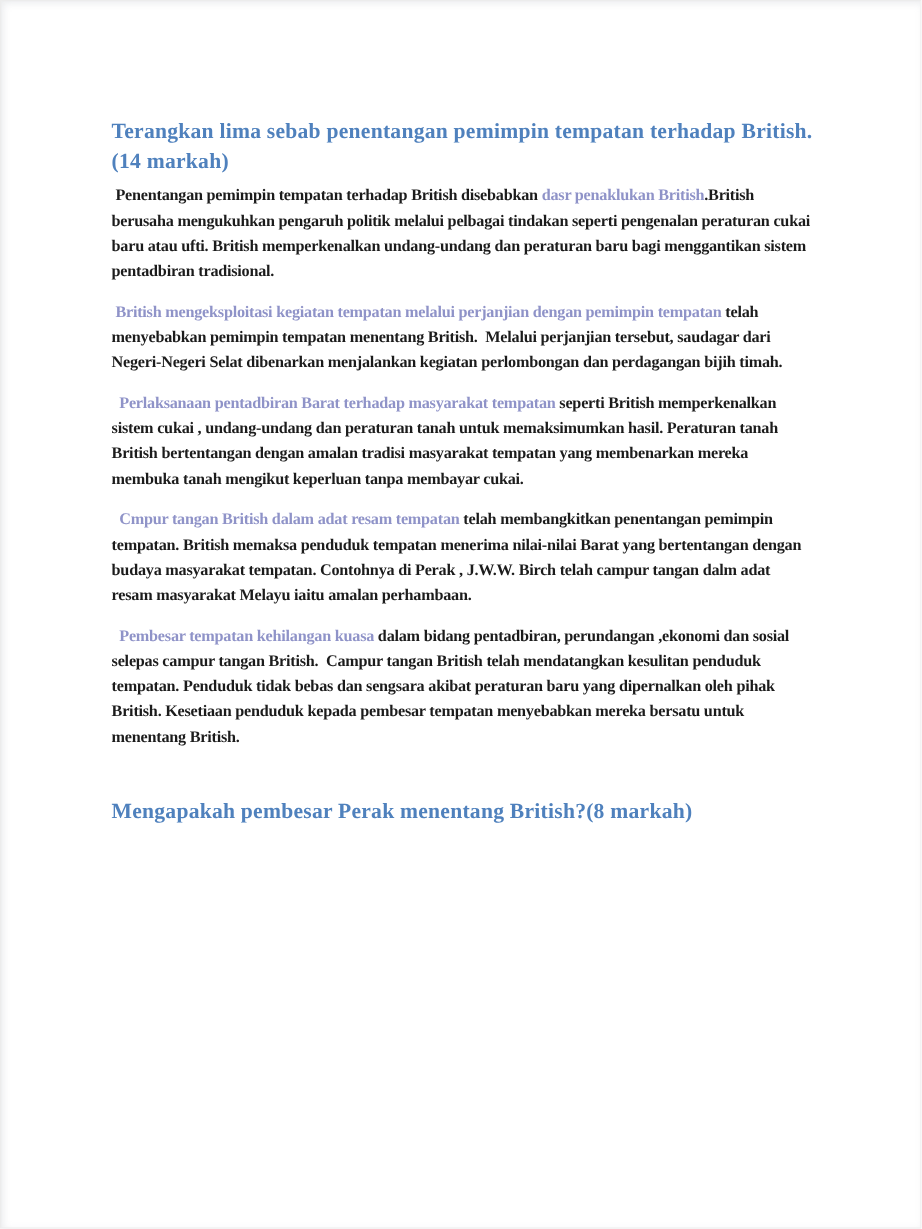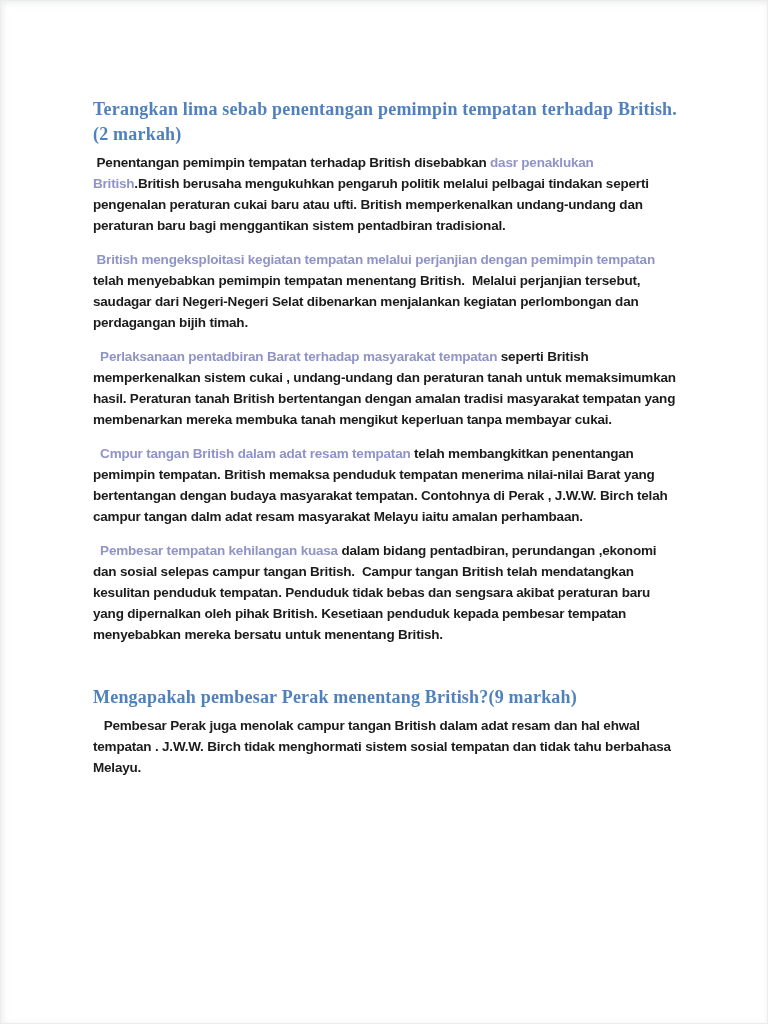--- a/index.html
+++ b/index.html
@@ -29,43 +29,42 @@
   .doc-heading {
     font-family: "Liberation Serif", "DejaVu Serif", serif;
     font-weight: bold;
     font-size: 18px;
     line-height: 25px;
     color: #4f81bd;
     margin: 0 0 5px 0;
     letter-spacing: 0.2px;
   }
   .doc-para {
-    font-family: Liberation Sans, sans-serif;
+    font-family: Liberation Serif, serif;
     font-weight: bold;
     font-size: 13.5px;
     line-height: 21px;
     letter-spacing: -0.2px;
     color: #1c1c1c;
     margin: 4px 0 13px 0;
     white-space: pre-wrap;
   }
   .seg { font: inherit; }
   .seg-accent { color: #8f93c8; }
 </style>
 </head>
 <body>
 
 <div class="page">
   <div class="content">
       <section class="doc-section">
-        <h2 class="doc-heading">Terangkan lima sebab penentangan pemimpin tempatan terhadap British.(2 markah)</h2>
+        <h2 class="doc-heading">Terangkan lima sebab penentangan pemimpin tempatan terhadap British.(14 markah)</h2>
         <p class="doc-para"><span class="seg"> Penentangan pemimpin tempatan terhadap British disebabkan </span><span class="seg seg-accent">dasr penaklukan British</span><span class="seg">.British berusaha mengukuhkan pengaruh politik melalui pelbagai tindakan seperti pengenalan peraturan cukai baru atau ufti. British memperkenalkan undang-undang dan peraturan baru bagi menggantikan sistem pentadbiran tradisional.</span></p>
         <p class="doc-para"><span class="seg seg-accent"> British mengeksploitasi kegiatan tempatan melalui perjanjian dengan pemimpin tempatan</span><span class="seg"> telah menyebabkan pemimpin tempatan menentang British.  Melalui perjanjian tersebut, saudagar dari Negeri-Negeri Selat dibenarkan menjalankan kegiatan perlombongan dan perdagangan bijih timah.</span></p>
         <p class="doc-para"><span class="seg seg-accent">  Perlaksanaan pentadbiran Barat terhadap masyarakat tempatan</span><span class="seg"> seperti British memperkenalkan sistem cukai , undang-undang dan peraturan tanah untuk memaksimumkan hasil. Peraturan tanah British bertentangan dengan amalan tradisi masyarakat tempatan yang membenarkan mereka membuka tanah mengikut keperluan tanpa membayar cukai.</span></p>
         <p class="doc-para"><span class="seg seg-accent">  Cmpur tangan British dalam adat resam tempatan</span><span class="seg"> telah membangkitkan penentangan pemimpin tempatan. British memaksa penduduk tempatan menerima nilai-nilai Barat yang bertentangan dengan budaya masyarakat tempatan. Contohnya di Perak , J.W.W. Birch telah campur tangan dalm adat resam masyarakat Melayu iaitu amalan perhambaan.</span></p>
         <p class="doc-para"><span class="seg seg-accent">  Pembesar tempatan kehilangan kuasa</span><span class="seg"> dalam bidang pentadbiran, perundangan ,ekonomi dan sosial selepas campur tangan British.  Campur tangan British telah mendatangkan kesulitan penduduk tempatan. Penduduk tidak bebas dan sengsara akibat peraturan baru yang dipernalkan oleh pihak British. Kesetiaan penduduk kepada pembesar tempatan menyebabkan mereka bersatu untuk menentang British.</span></p>
       </section>
       <section class="doc-section">
-        <h2 class="doc-heading">Mengapakah pembesar Perak menentang British?(9 markah)</h2>
-        <p class="doc-para"><span class="seg">   Pembesar Perak juga menolak campur tangan British dalam adat resam dan hal ehwal tempatan . J.W.W. Birch tidak menghormati sistem sosial tempatan dan tidak tahu berbahasa Melayu.</span></p>
+        <h2 class="doc-heading">Mengapakah pembesar Perak menentang British?(8 markah)</h2>
       </section>
     </div>
 </div>
 
 </body></html>

